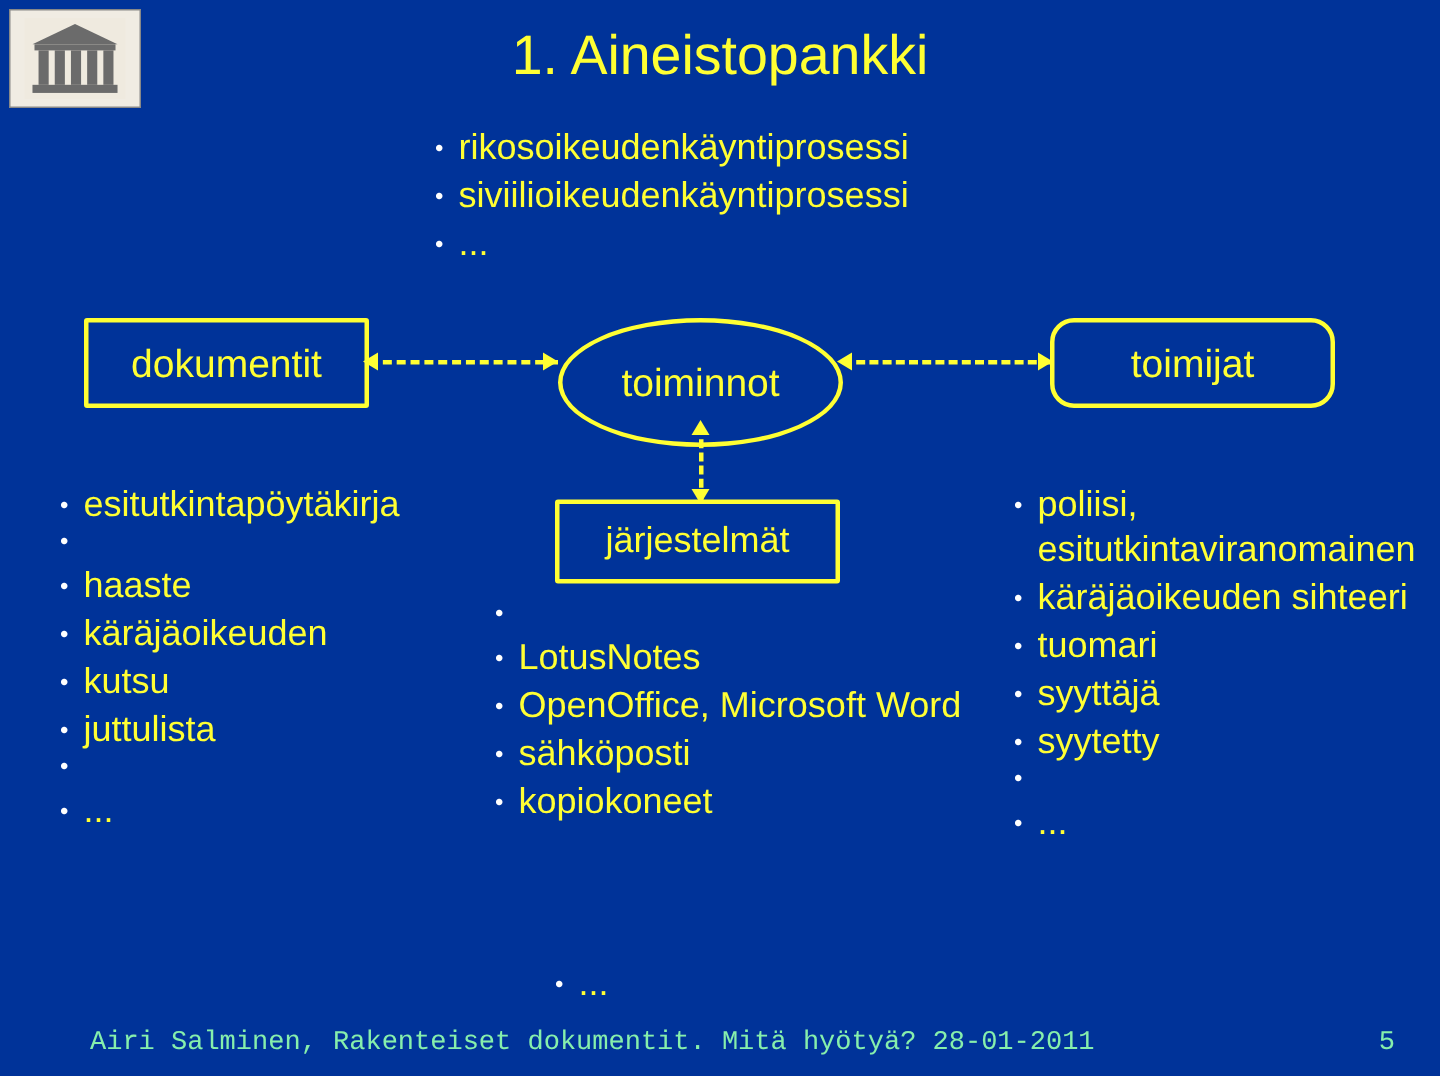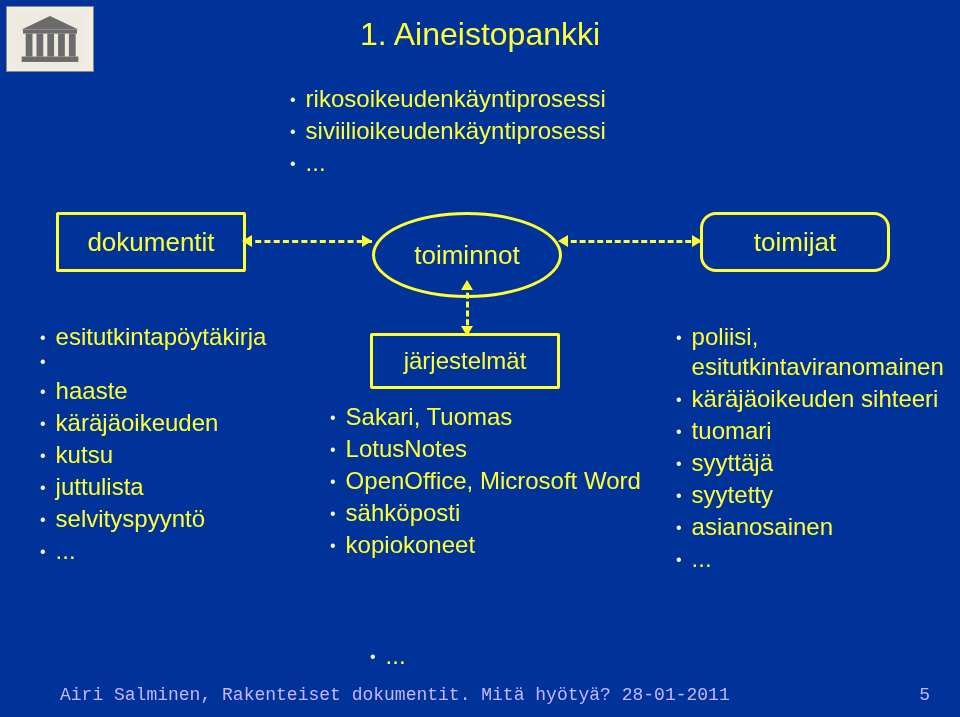--- a/index.html
+++ b/index.html
@@ -19,21 +19,21 @@
     border: 1px solid #888;
     display: flex;
     align-items: center;
     justify-content: center;
   }
   .logo svg { width: 72px; height: 54px; }
   .slide-title {
     position: absolute;
     top: 16px; left: 0; width: 100%;
     text-align: center;
-    font-size: 32px;
+    font-size: 37px;
     color: #ffff33;
   }
   .bullets-top {
     position: absolute;
     top: 82px; left: 290px;
     font-size: 24px;
   }
   .bul { display: flex; align-items: baseline; gap: 10px; margin: 2px 0; line-height: 1.25; }
   .bul .dot { color: #ffffff; font-size: 16px; position: relative; top: -2px; }
   .bul span.txt { color: #ffff33; }
@@ -99,21 +99,21 @@
   .col .bul { margin: 2px 0; }
   #col-right .bul span.txt, #col-left .bul span.txt, #col-mid .bul span.txt { font-size: 24px; }
 
   .footer {
     position: absolute;
     bottom: 12px; left: 0; width: 100%;
     display: flex; justify-content: space-between;
     padding: 0 30px 0 60px;
     font-family: "Courier New", monospace;
     font-size: 18px;
-    color: #c4b5fd;
+    color: #86efac;
   }
   .mid-extra {
     position: absolute;
     left: 370px; top: 642px;
     font-size: 24px;
     display: flex; gap: 10px; align-items: baseline;
   }
   .mid-extra .dot { color: #fff; font-size: 16px; position: relative; top:-2px; }
 </style>
 </head>
@@ -186,32 +186,30 @@
   <div class="bul">
       <span class="dot">•</span>
       <span class="txt">kutsu</span>
     </div>
   <div class="bul">
       <span class="dot">•</span>
       <span class="txt">juttulista</span>
     </div>
   <div class="bul">
       <span class="dot">•</span>
-      <span class="txt">selvityspyyntö</span>
     </div>
   <div class="bul">
       <span class="dot">•</span>
       <span class="txt">...</span>
     </div>
 </div>
 
 <div id="col-mid" class="col">
   <div class="bul">
       <span class="dot">•</span>
-      <span class="txt">Sakari, Tuomas</span>
     </div>
   <div class="bul">
       <span class="dot">•</span>
       <span class="txt">LotusNotes</span>
     </div>
   <div class="bul">
       <span class="dot">•</span>
       <span class="txt">OpenOffice, Microsoft Word</span>
     </div>
   <div class="bul">
@@ -240,21 +238,20 @@
   <div class="bul">
       <span class="dot">•</span>
       <span class="txt">syyttäjä</span>
     </div>
   <div class="bul">
       <span class="dot">•</span>
       <span class="txt">syytetty</span>
     </div>
   <div class="bul">
       <span class="dot">•</span>
-      <span class="txt">asianosainen</span>
     </div>
   <div class="bul">
       <span class="dot">•</span>
       <span class="txt">...</span>
     </div>
 </div>
 
 <div class="mid-extra">
   <span class="dot">•</span>
     <span class="txt">...</span>

